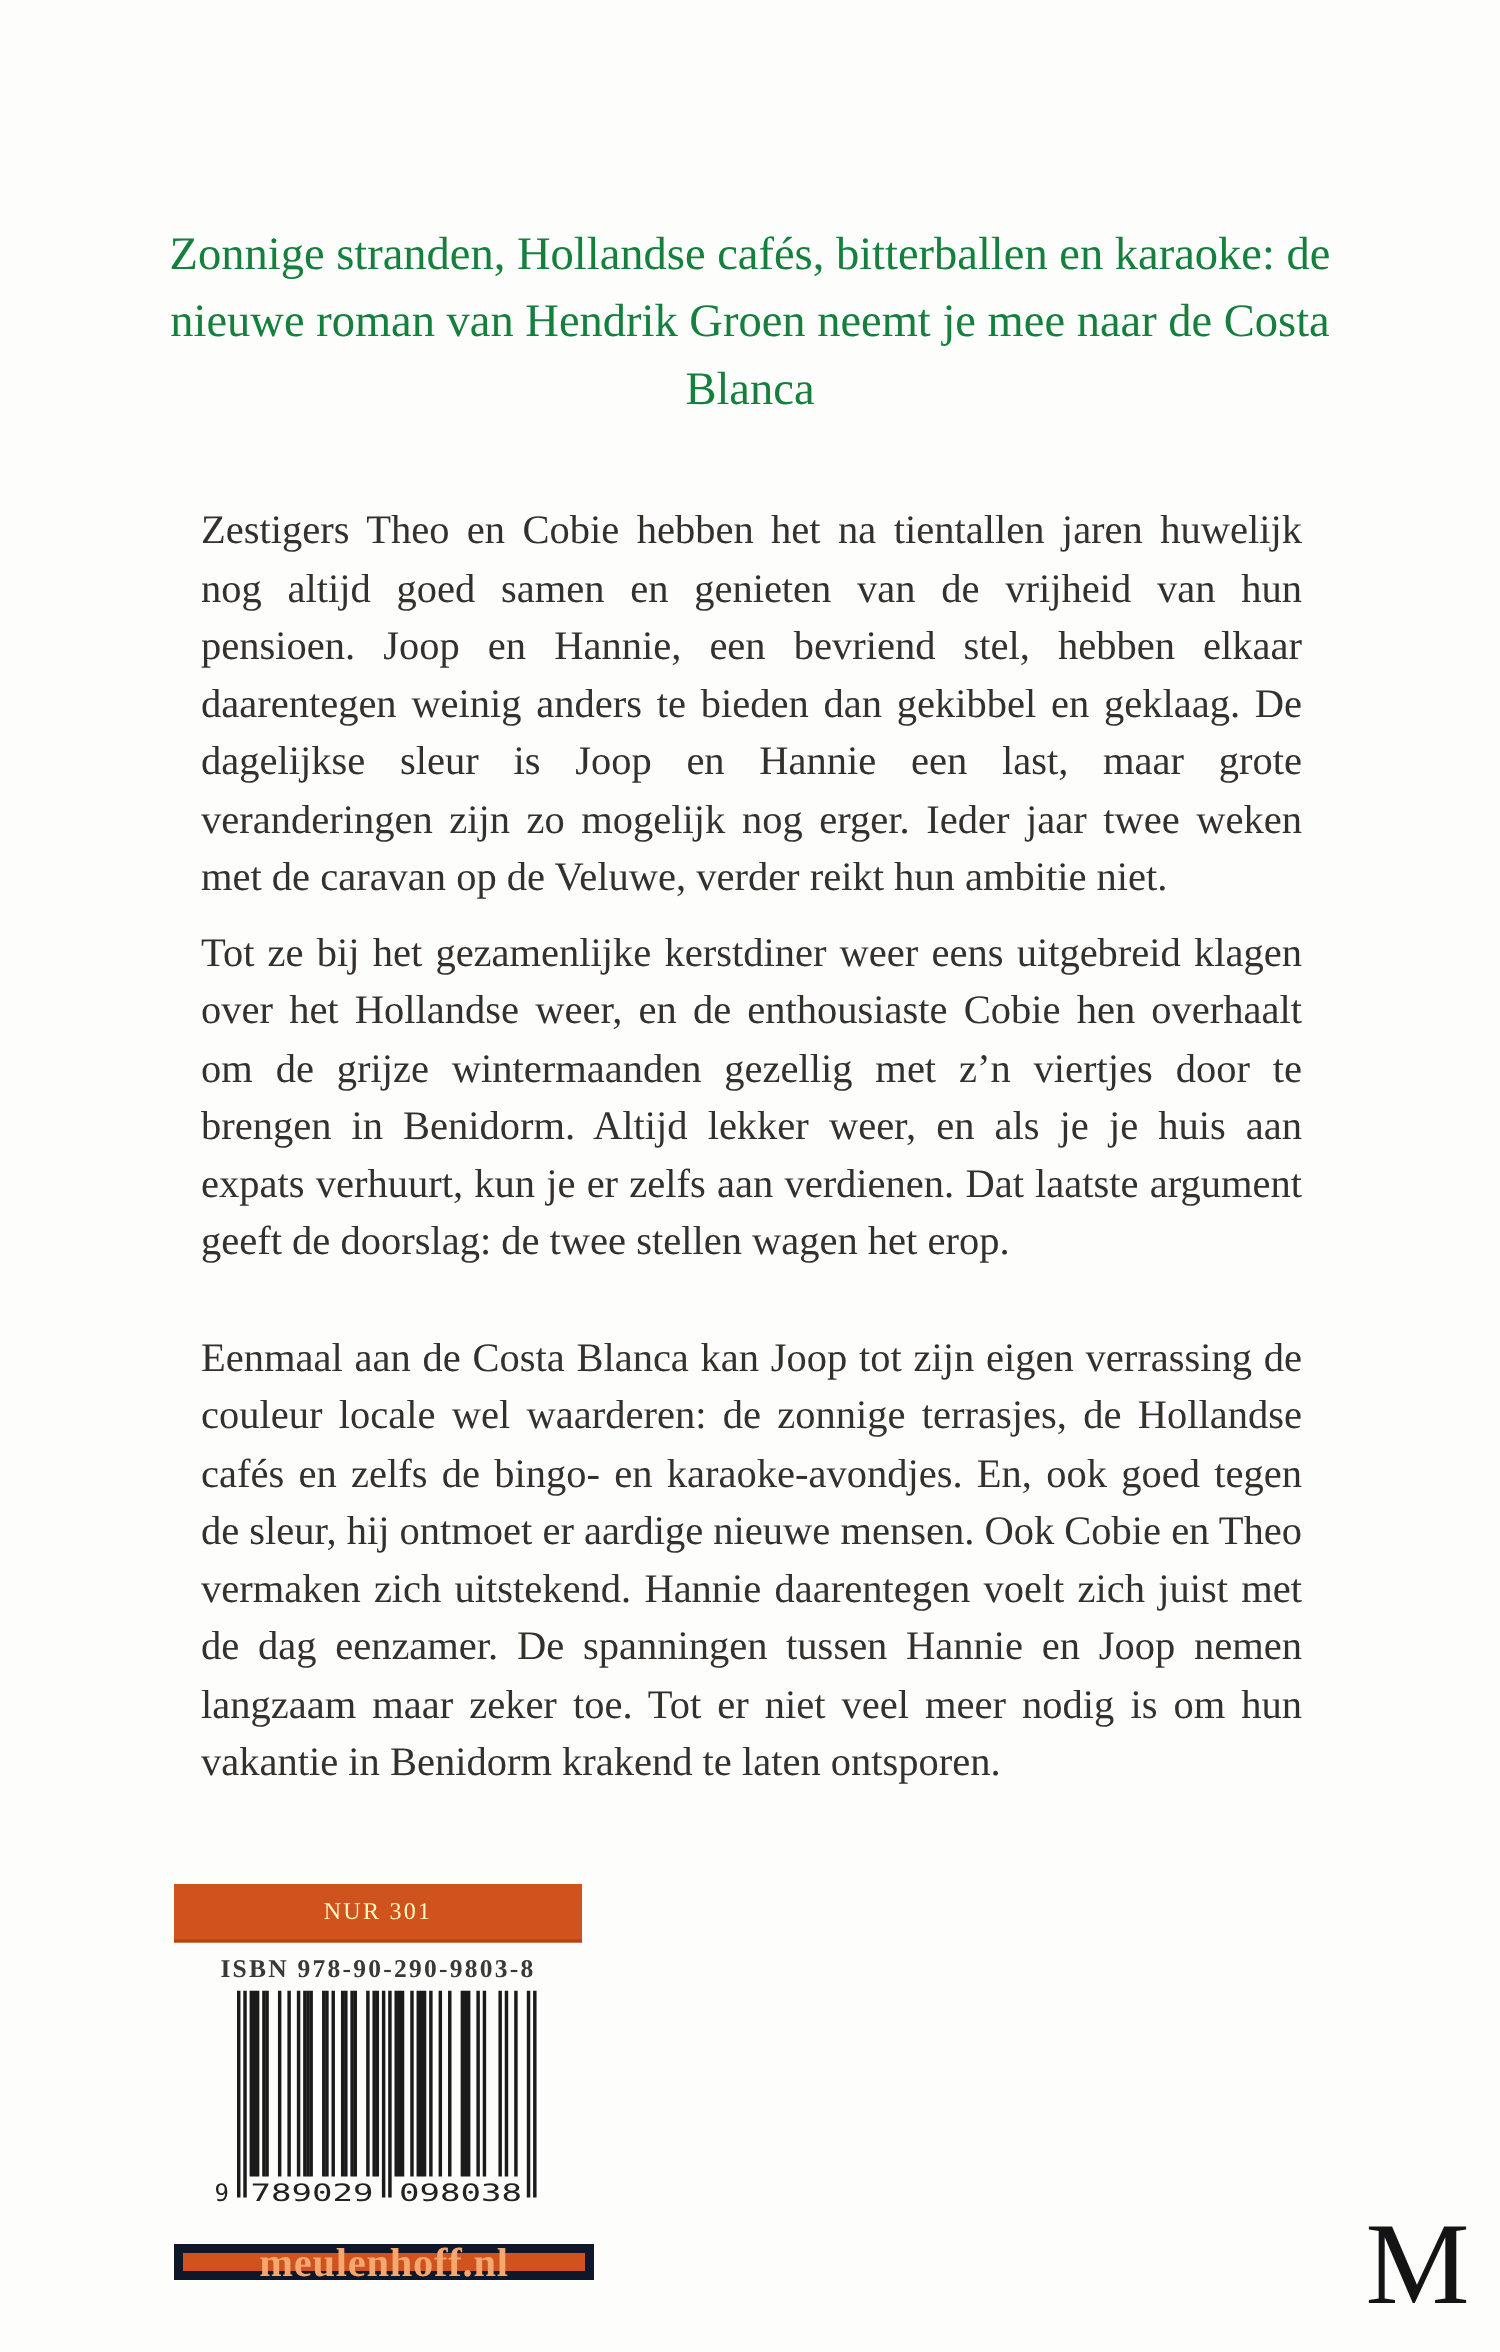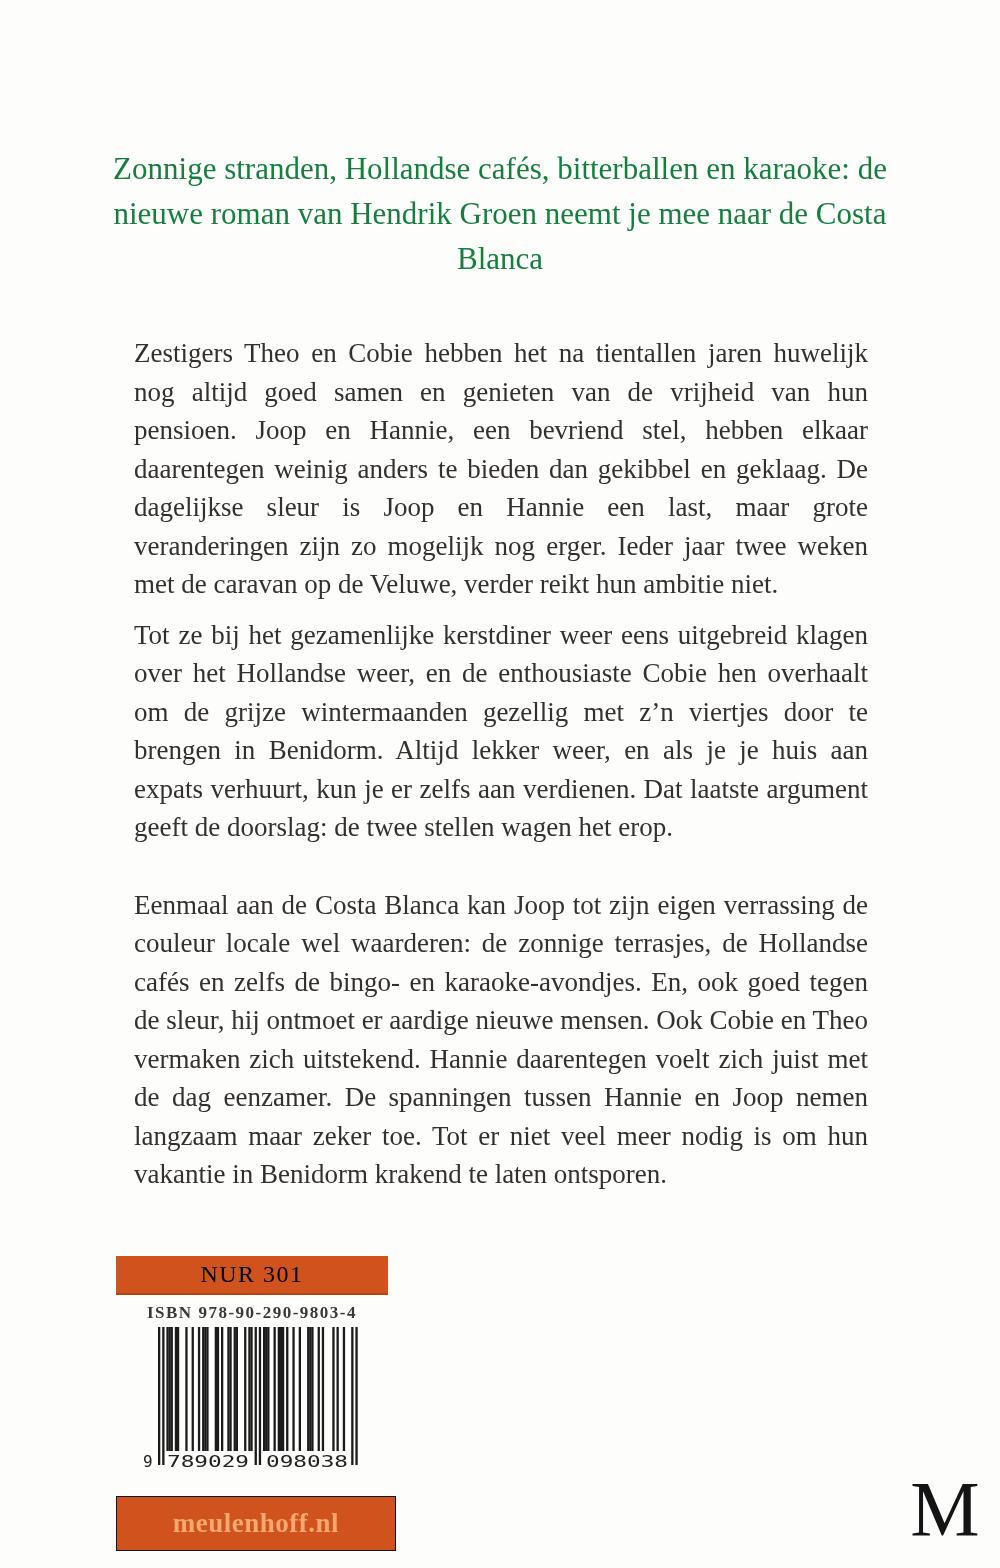--- a/index.html
+++ b/index.html
@@ -44,22 +44,22 @@
     top: 1256px;
     width: 272px;
     height: 37px;
     background: #d0521c;
     border-bottom: 2px solid #b4440f;
     display: flex;
     align-items: center;
     justify-content: center;
   }
   .nur-bar span {
-    color: #000000;
-    font-size: 24px;
+    color: #fef9c3;
+    font-size: 16px;
     letter-spacing: 1.5px;
   }
   .isbn-label {
     position: absolute;
     left: 116px;
     top: 1303px;
     width: 272px;
     text-align: center;
     font-weight: 700;
     font-size: 17px;
@@ -78,23 +78,23 @@
   .bc-digit {
     font-family: "DejaVu Sans Mono", monospace;
     font-size: 16px;
     fill: #222222;
   }
   .publisher-bar {
     position: absolute;
     left: 116px;
     top: 1496px;
     width: 280px;
-    height: 55px;
+    height: 24px;
     background: #d0521c;
-    border: 1px solid #0f172a;
+    border: 6px solid #0f172a;
     box-sizing: border-box;
     display: flex;
     align-items: center;
     justify-content: center;
   }
   .publisher-bar span {
     color: #f4a76f;
     font-size: 27px;
     font-weight: 700;
     letter-spacing: 0.5px;
@@ -122,21 +122,21 @@
   <div class="blurb">
     <p>Zestigers Theo en Cobie hebben het na tientallen jaren huwelijk nog altijd goed samen en genieten van de vrijheid van hun pensioen. Joop en Hannie, een bevriend stel, hebben elkaar daarentegen weinig anders te bieden dan gekibbel en geklaag. De dagelijkse sleur is Joop en Hannie een last, maar grote veranderingen zijn zo mogelijk nog erger. Ieder jaar twee weken met de caravan op de Veluwe, verder reikt hun ambitie niet.</p>
     <p>Tot ze bij het gezamenlijke kerstdiner weer eens uitgebreid klagen over het Hollandse weer, en de enthousiaste Cobie hen overhaalt om de grijze wintermaanden gezellig met z’n viertjes door te brengen in Benidorm. Altijd lekker weer, en als je je huis aan expats verhuurt, kun je er zelfs aan verdienen. Dat laatste argument geeft de doorslag: de twee stellen wagen het erop.</p>
     <p class="gap">Eenmaal aan de Costa Blanca kan Joop tot zijn eigen verrassing de couleur locale wel waarderen: de zonnige terrasjes, de Hollandse cafés en zelfs de bingo- en karaoke-avondjes. En, ook goed tegen de sleur, hij ontmoet er aardige nieuwe mensen. Ook Cobie en Theo vermaken zich uitstekend. Hannie daarentegen voelt zich juist met de dag eenzamer. De spanningen tussen Hannie en Joop nemen langzaam maar zeker toe. Tot er niet veel meer nodig is om hun vakantie in Benidorm krakend te laten ontsporen.</p>
   </div>
 
   <div class="nur-bar">
     <span>NUR 301</span>
   </div>
 
-  <div class="isbn-label">ISBN 978-90-290-9803-4</div>
+  <div class="isbn-label">ISBN 978-90-290-9803-8</div>
 
   <div class="barcode" id="barcode">
       <svg width="242" height="148" viewBox="-16 0 242 148" xmlns="http://www.w3.org/2000/svg">
         <rect x="0.00" y="0" width="2.30" height="138" fill="#1b1b1b"></rect>
         <rect x="4.20" y="0" width="2.30" height="138" fill="#1b1b1b"></rect>
         <rect x="8.40" y="0" width="2.30" height="124" fill="#1b1b1b"></rect>
         <rect x="10.50" y="0" width="2.30" height="124" fill="#1b1b1b"></rect>
         <rect x="12.60" y="0" width="2.30" height="124" fill="#1b1b1b"></rect>
         <rect x="16.80" y="0" width="2.30" height="124" fill="#1b1b1b"></rect>
         <rect x="18.90" y="0" width="2.30" height="124" fill="#1b1b1b"></rect>

